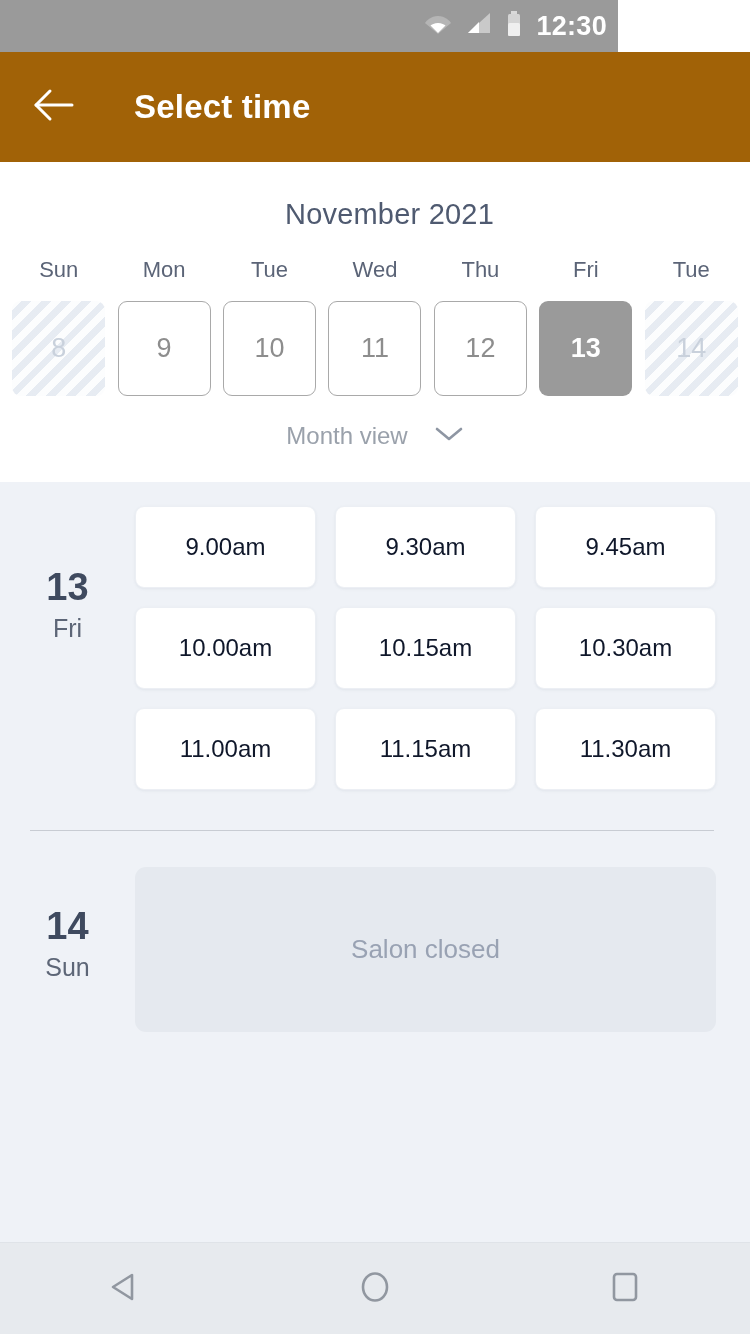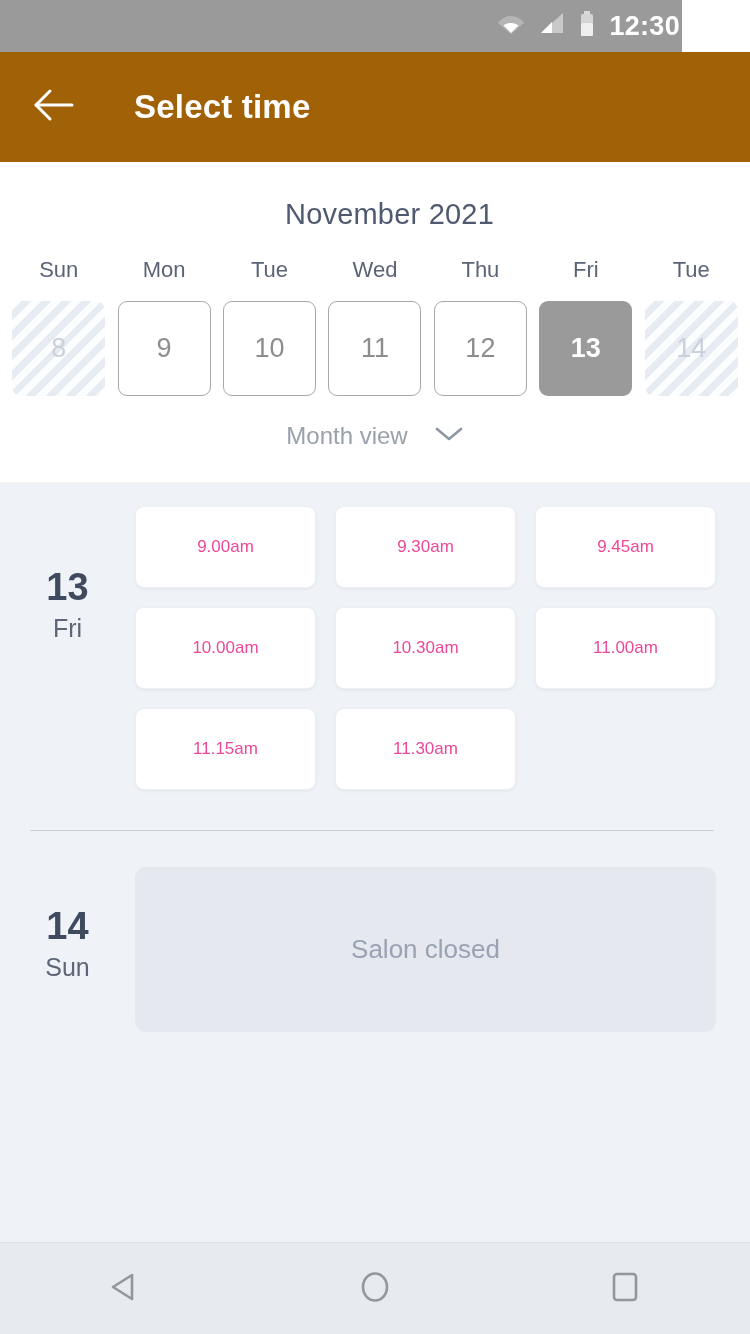--- a/index.html
+++ b/index.html
@@ -12,27 +12,27 @@
     height: 1334px;
     font-family: "Liberation Sans", sans-serif;
     overflow: hidden;
     position: relative;
   }
 
   
   .status-bar {
     position: absolute;
     top: 0; left: 0;
-    width: 682px;
+    width: 618px;
     height: 52px;
     background: #9a9a9a;
     display: flex;
     align-items: center;
     justify-content: flex-end;
-    padding-right: 2px;
+    padding-right: 11px;
     box-sizing: border-box;
   }
   .status-icons {
     display: flex;
     align-items: center;
     gap: 14px;
   }
   .status-time {
     color: #ffffff;
     font-size: 27px;
@@ -195,22 +195,22 @@
   .slot {
     width: 181px;
     height: 82px;
     background: #ffffff;
     border-radius: 9px;
     border: 1px solid #eceff4;
     box-shadow: 0 1px 3px rgba(100,115,140,0.10);
     display: flex;
     align-items: center;
     justify-content: center;
-    color: #ec4899;
-    font-size: 17px;
+    color: #0f172a;
+    font-size: 24px;
     box-sizing: border-box;
     cursor: pointer;
   }
 
   .divider {
     height: 1px;
     background: #c8ccd3;
     margin: 40px 36px 0 30px;
   }
 
@@ -345,20 +345,21 @@
   <div class="day-group">
     <div class="day-label">
       <div class="day-num">13</div>
       <div class="day-dow">Fri</div>
     </div>
     <div class="slot-grid">
       <div class="slot">9.00am</div>
       <div class="slot">9.30am</div>
       <div class="slot">9.45am</div>
       <div class="slot">10.00am</div>
+      <div class="slot">10.15am</div>
       <div class="slot">10.30am</div>
       <div class="slot">11.00am</div>
       <div class="slot">11.15am</div>
       <div class="slot">11.30am</div>
     </div>
   </div>
 
   <div class="divider"></div>
 
   <div class="closed-group">

